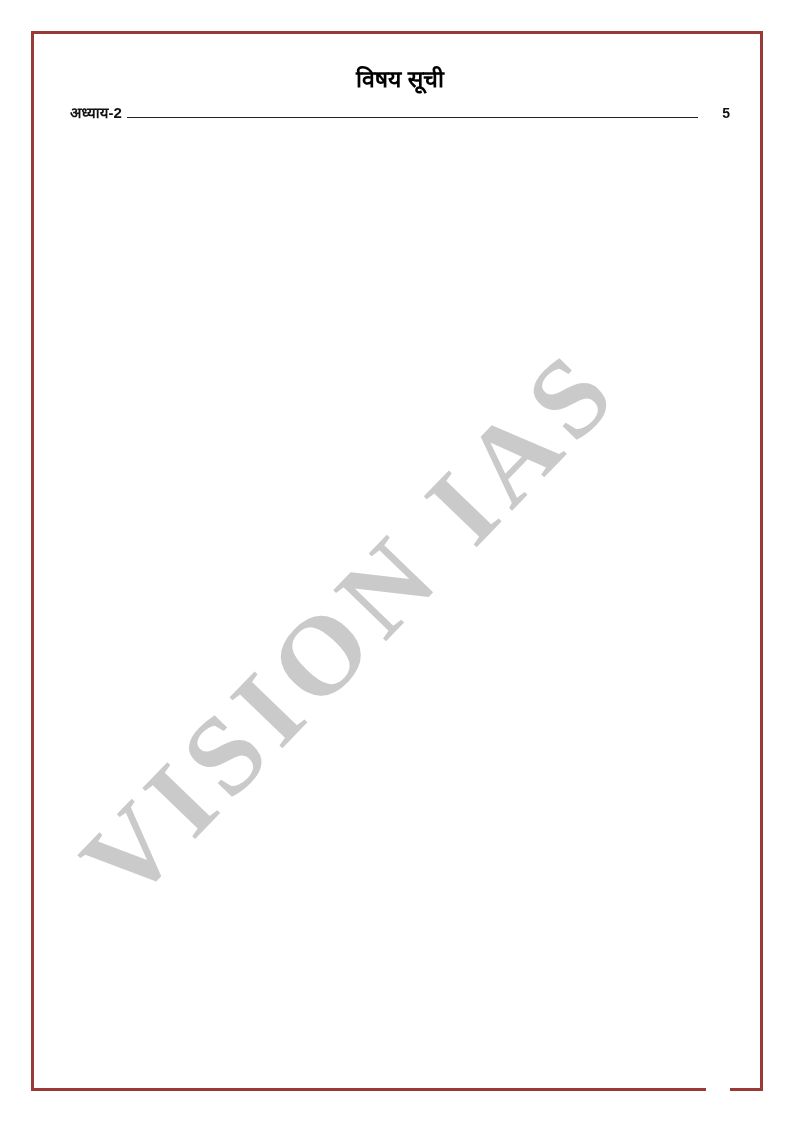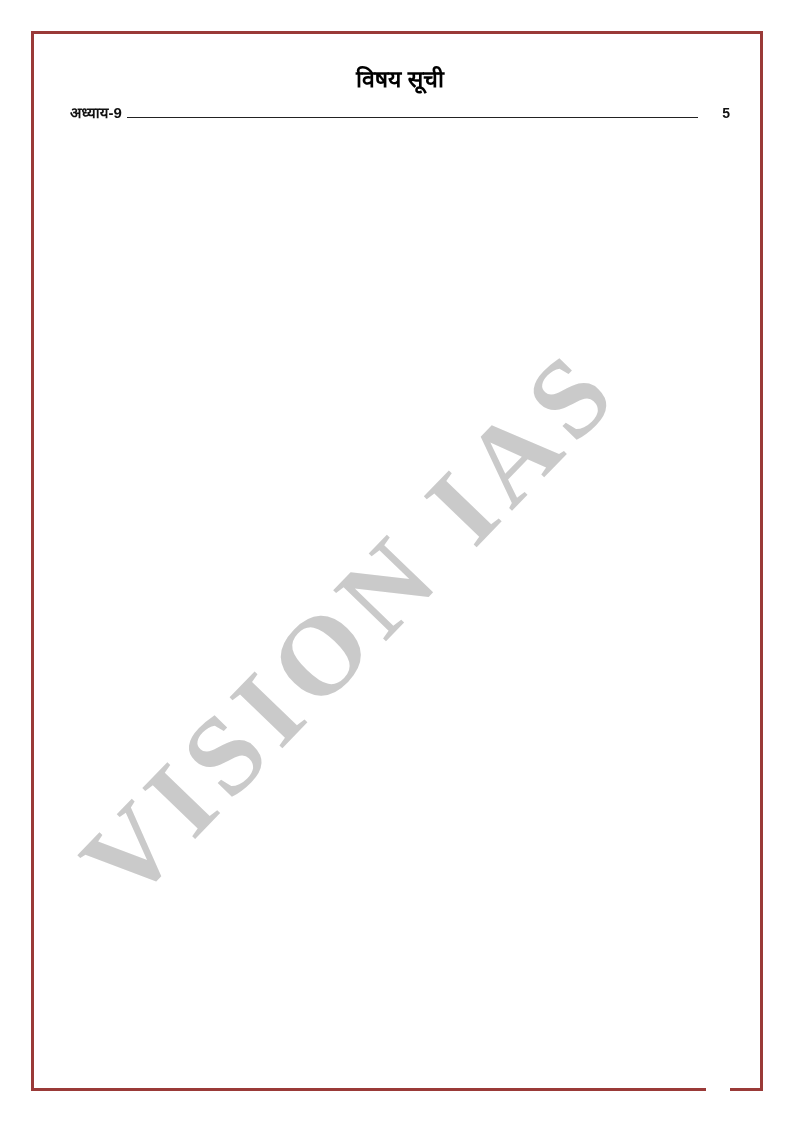--- a/index.html
+++ b/index.html
@@ -92,19 +92,19 @@
 <div class="page">
   <div class="frame"></div>
 
   <div class="watermark">VISION IAS</div>
 
   <div class="content">
     <div class="title">विषय सूची</div>
 
     <div class="toc-list" id="toc-list">
         <div class="row chapter">
-          <span class="label">अध्याय-9</span>
+          <span class="label">अध्याय-2</span>
           <span class="leader"></span>
           <span class="page">5</span>
         </div>
       </div>
   </div>
 </div>
 
 </body></html>

